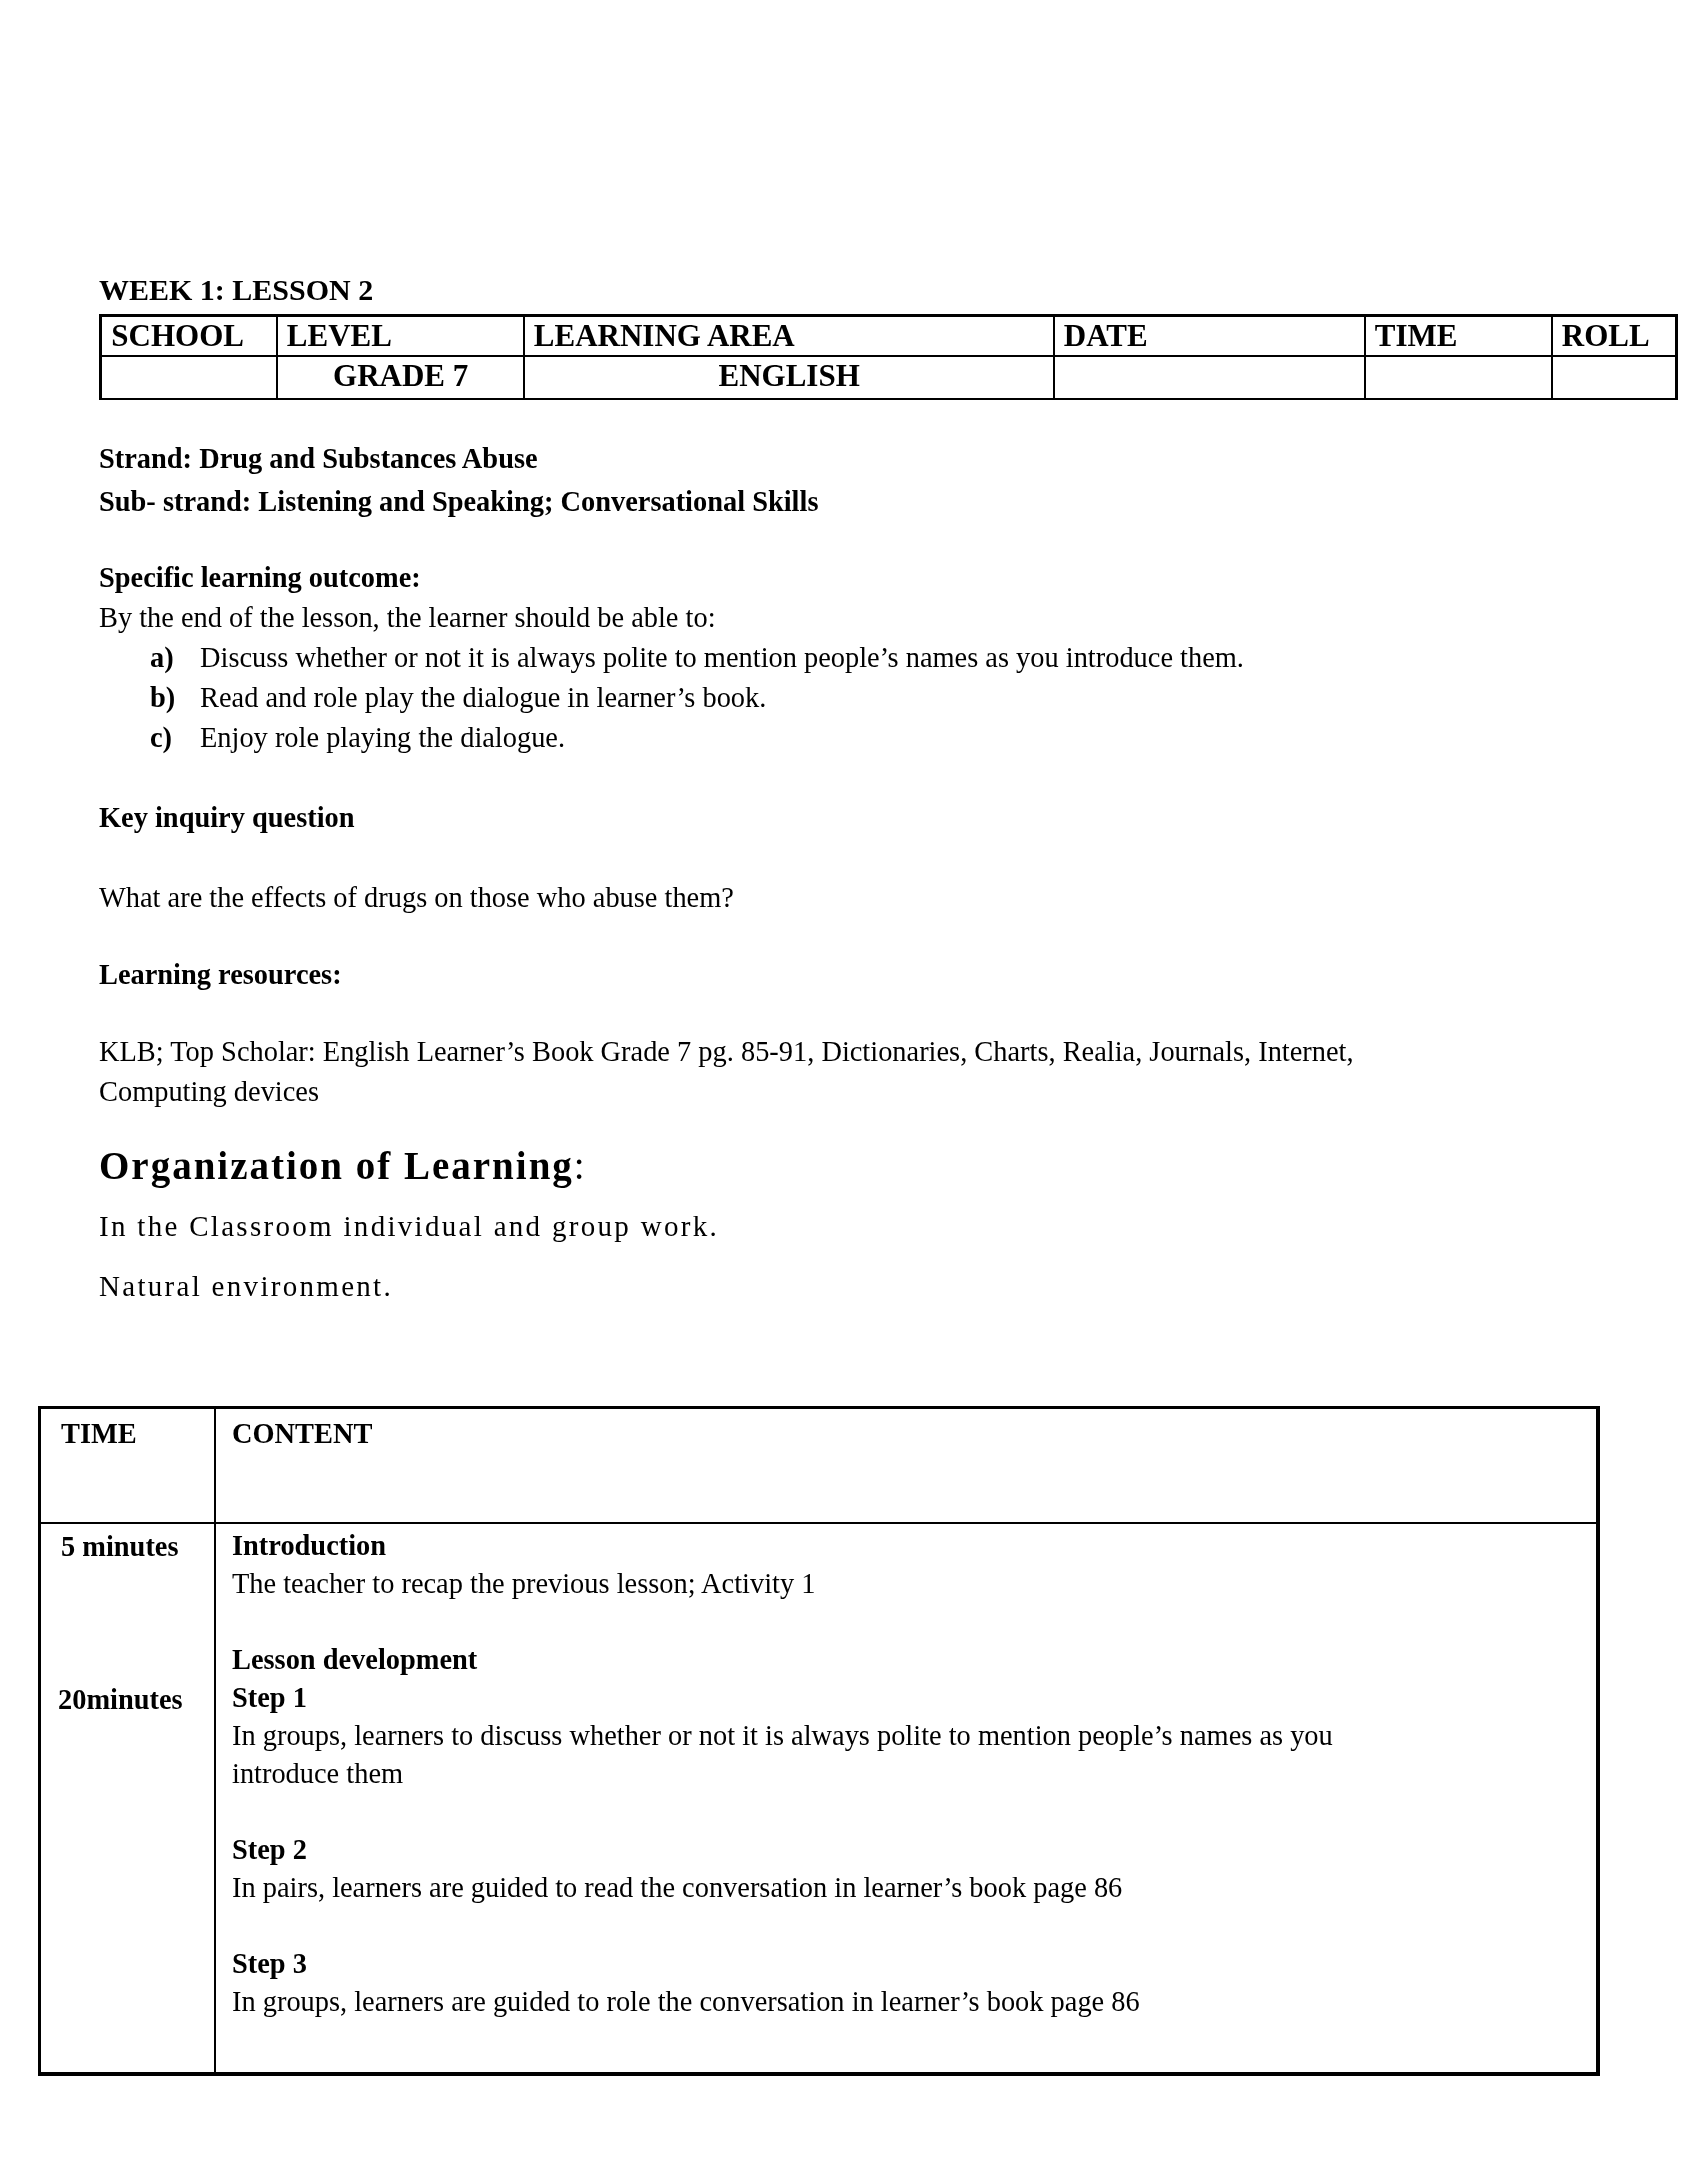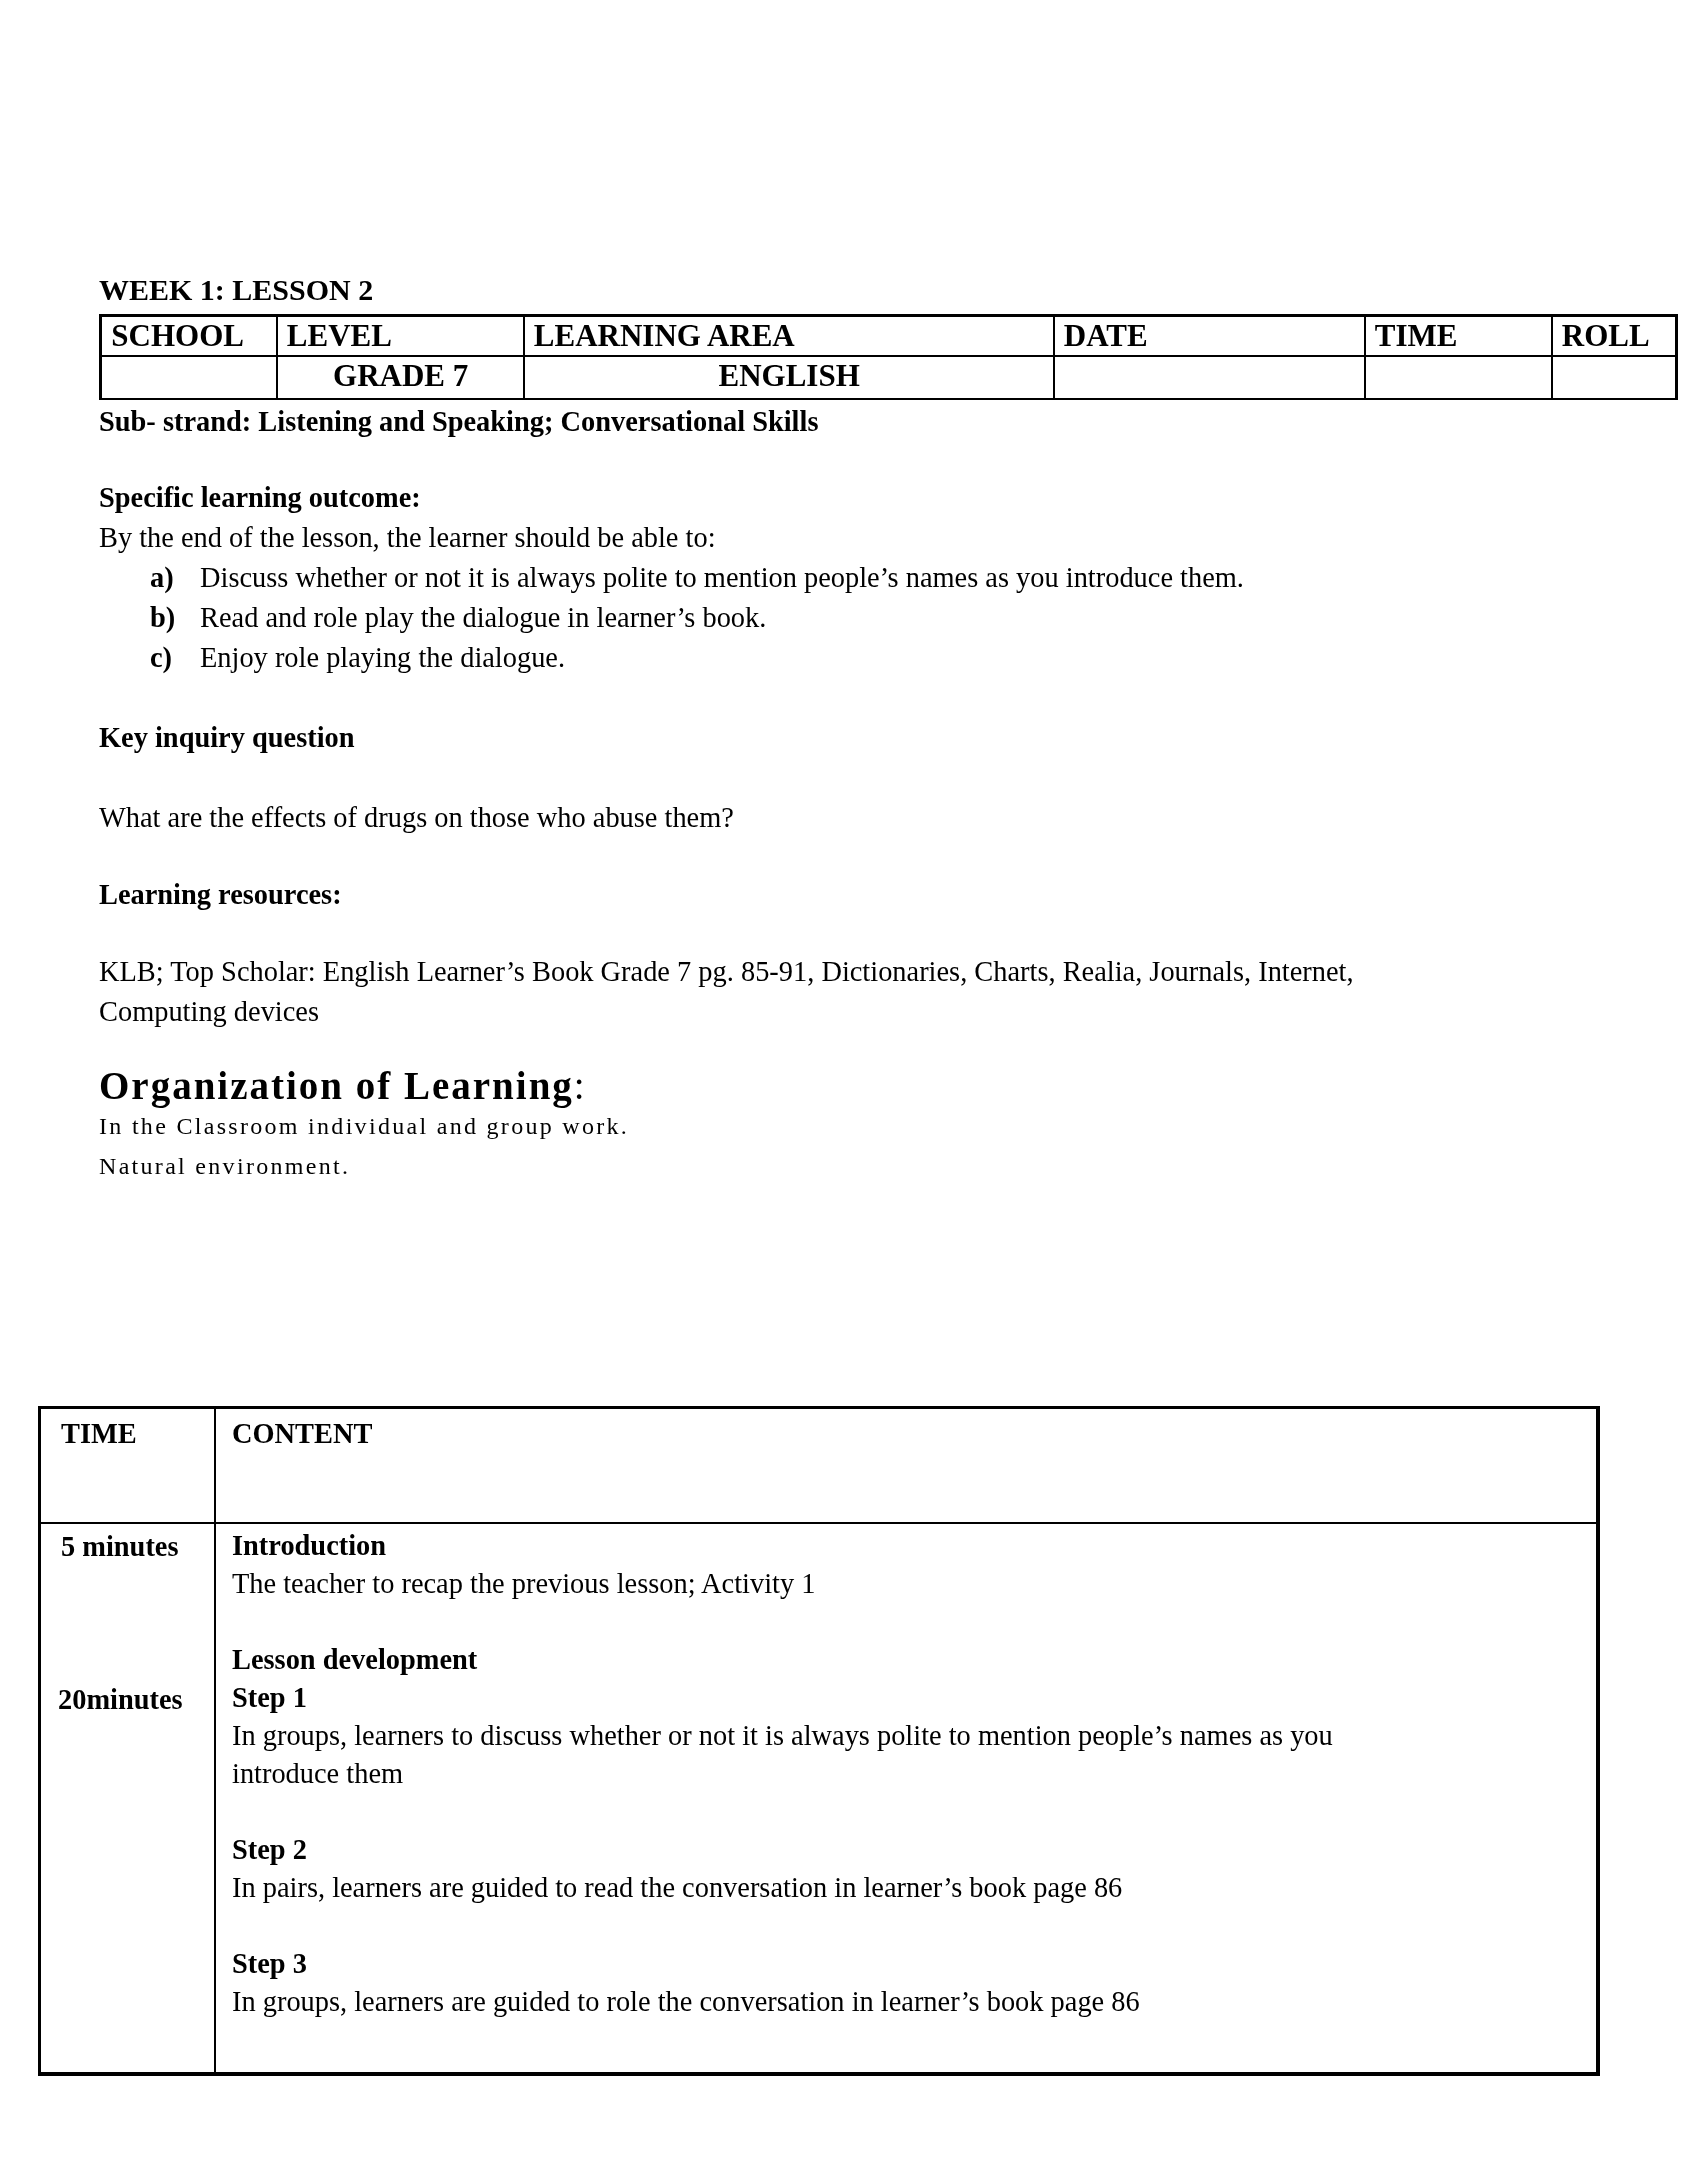--- a/index.html
+++ b/index.html
@@ -35,21 +35,21 @@
   .strand-line2{line-height:43px;}
   .outcome-heading{margin-top:35px;}
   .outcome-item{display:flex;padding-left:51px;}
   .outcome-label{flex:none;width:50px;font-weight:bold;}
   .outcome-text{flex:1;}
   .key-heading{margin-top:40px;}
   .key-question{margin-top:40px;}
   .res-heading{margin-top:37px;}
   .res-line1{margin-top:37px;}
   .org-heading{margin-top:34px;font-size:39px;letter-spacing:2px;}
-  .org-line{font-size:24px;letter-spacing:2.3px;line-height:40px;}
+  .org-line{font-size:29px;letter-spacing:2.3px;line-height:40px;margin-top:20px;}
 
   
   .lesson-table{
     position:absolute;left:38px;top:1406px;
     width:1562px;height:670px;
     border-collapse:collapse;table-layout:fixed;
   }
   .lesson-table th,.lesson-table td{
     vertical-align:top;text-align:left;
     font-size:28.4px;
@@ -109,20 +109,21 @@
         <td></td>
         <td>GRADE 7</td>
         <td>ENGLISH</td>
         <td></td>
         <td></td>
         <td></td>
       </tr>
     </tbody>
       </table>
 
+    <div class="line b strand-line1">Strand: Drug and Substances Abuse</div>
     <div class="line b strand-line2">Sub- strand: Listening and Speaking; Conversational Skills</div>
 
     <div class="line b outcome-heading">Specific learning outcome:</div>
     <div class="line">By the end of the lesson, the learner should be able to:</div>
 
     <div class="line outcome-item">
       <span class="outcome-label">a)</span>
       <span class="outcome-text">Discuss whether or not it is always polite to mention people’s names as you introduce them.</span>
     </div>
     <div class="line outcome-item">

